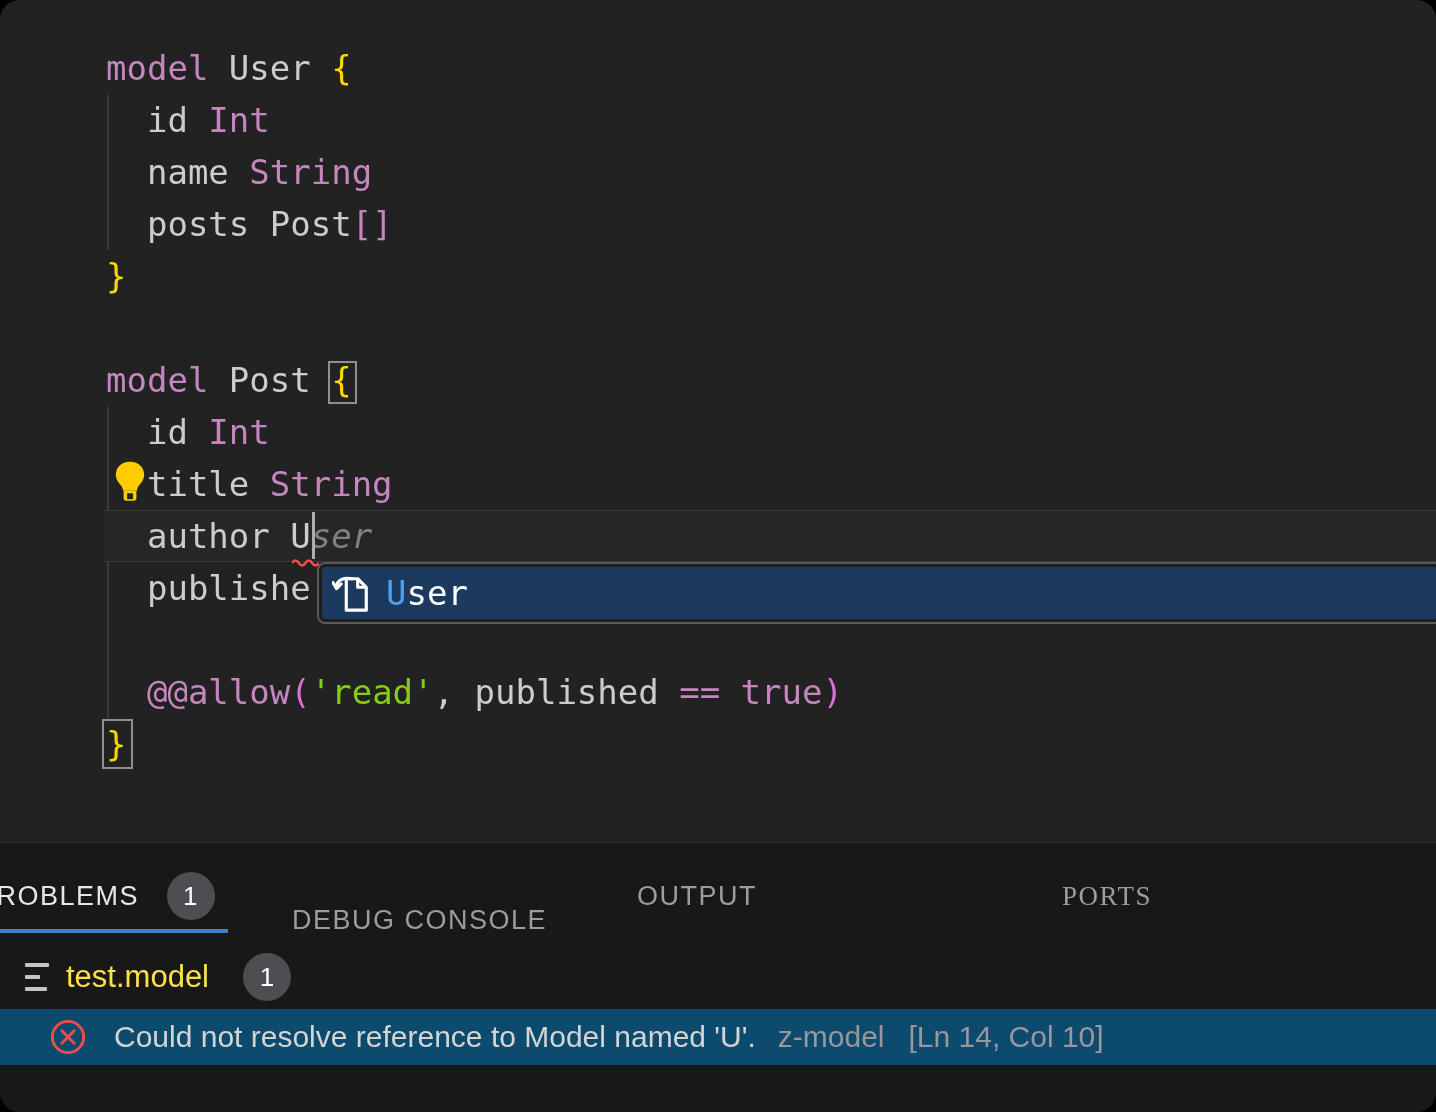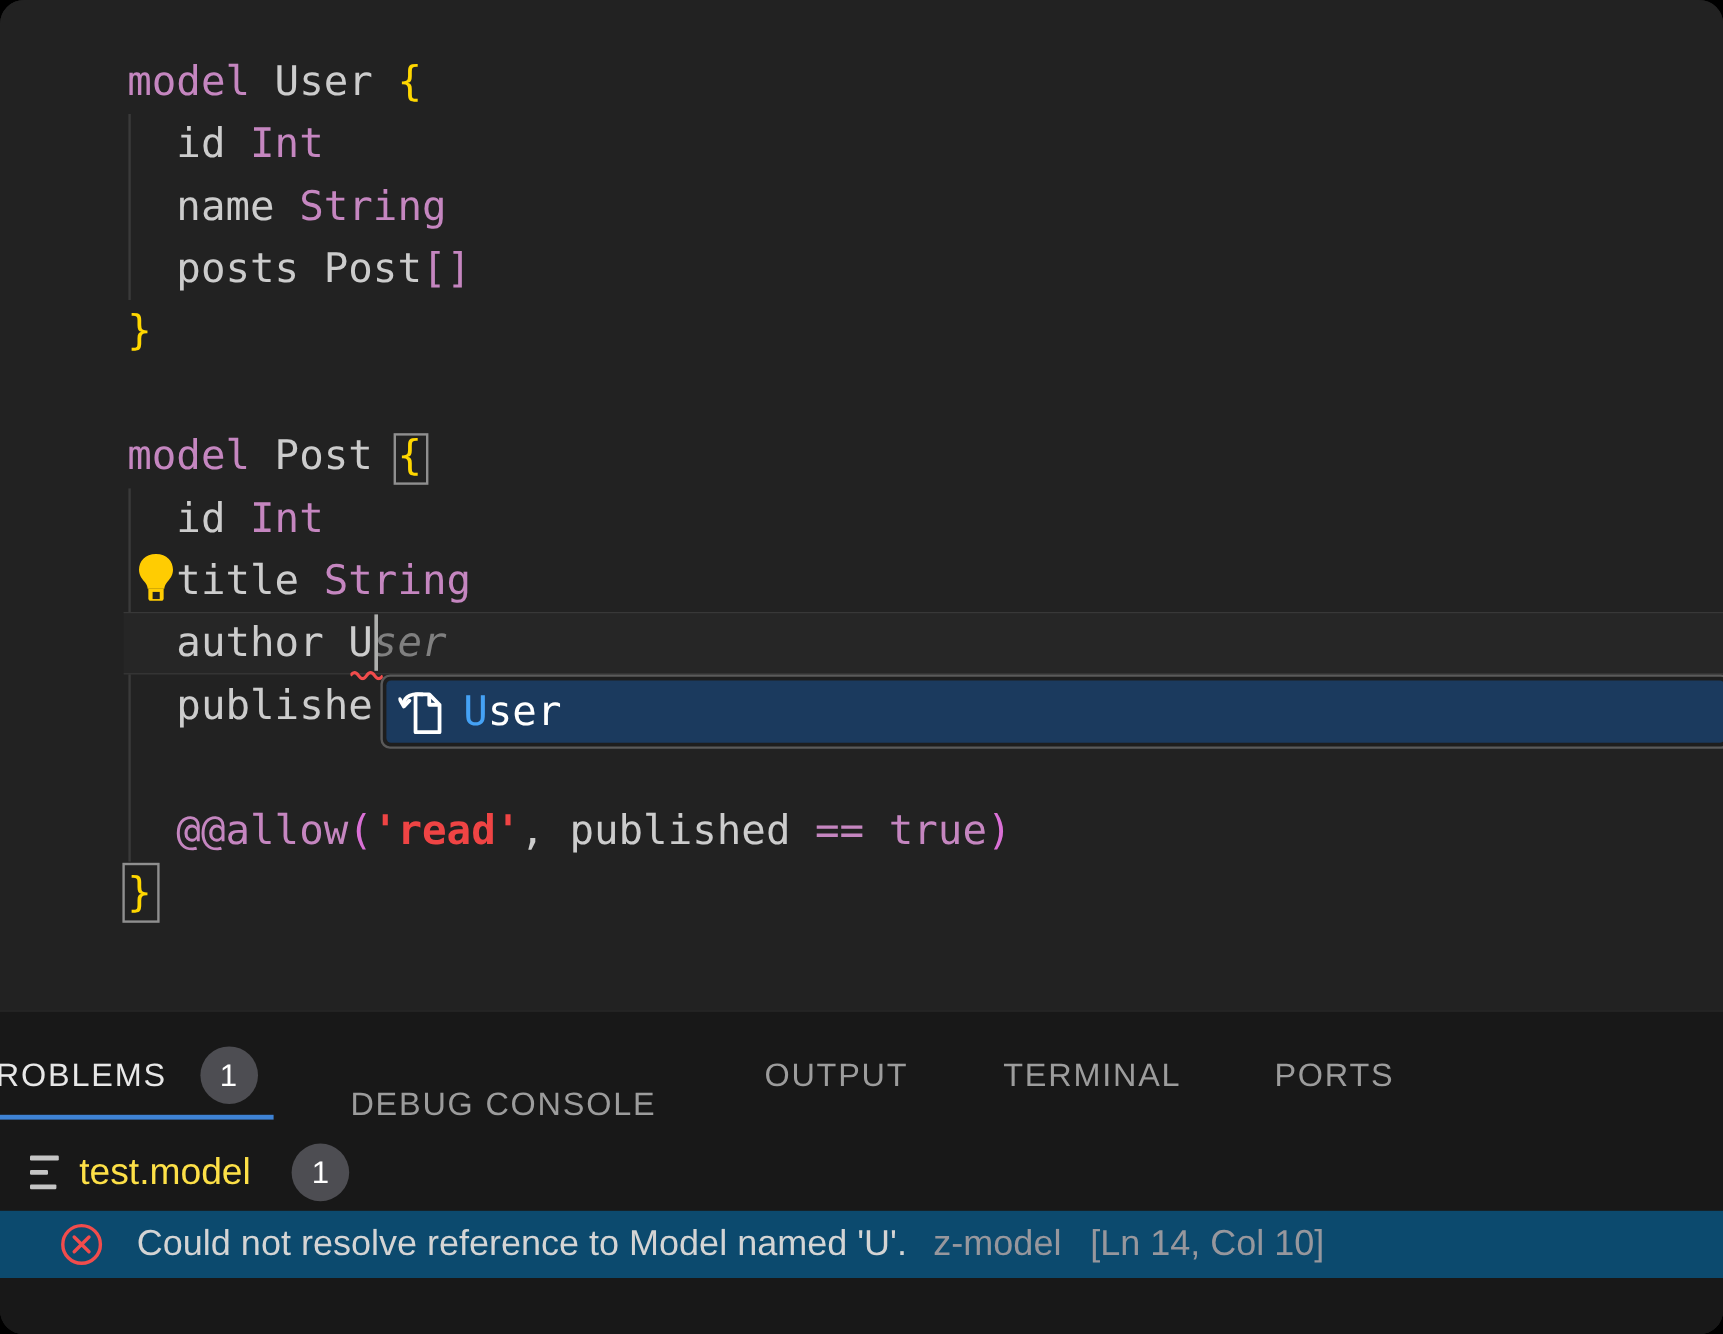--- a/index.html
+++ b/index.html
@@ -16,21 +16,21 @@
   .code-area {
     position:absolute; left:106px; top:42px;
     font-family:"DejaVu Sans Mono", monospace;
     font-size:34px; line-height:52px; white-space:pre;
   }
   .code-line { height:52px; }
   .tok-kw    { color:#C586C0; }
   .tok-plain { color:#CCCCCC; }
   .tok-brace { color:#FFD700; }
   .tok-paren { color:#DA70D6; }
-  .tok-str   { color:#ef4444;font-weight:bold; }
+  .tok-str   { color:#84cc16; }
   .tok-ghost { color:#808080; font-style:italic; }
 
   .indent-guide { position:absolute; width:2px; background:#3A3A3A; }
   .guide-1 { left:107px; top:95px;  height:155px; }
   .guide-2 { left:107px; top:407px; height:311px; }
 
   .current-line {
     position:absolute; left:103px; top:510px; width:1333px; height:52px;
     background:#262626; border-top:1px solid #383838; border-bottom:1px solid #383838;
   }
@@ -69,21 +69,21 @@
     position:absolute; top:30px; height:46px;
     display:flex; align-items:center;
     font-size:27px; letter-spacing:1.5px; color:#9C9C9C; cursor:pointer;
     white-space:nowrap;
   }
   .tab.active { color:#E7E7E7; }
   .tab-problems { left:-23px; }
   .tab-debug    { left:292px;margin-top:24px; }
   .tab-output   { left:637px; }
   .tab-terminal { left:836px; }
-  .tab-ports    { left:1062px; }
+  .tab-ports    { left:1062px;font-family:Liberation Serif, serif; }
   .tab-underline { position:absolute; left:-23px; top:86px; width:251px; height:4px; background:#3E82D4; }
 
   .badge {
     min-width:48px; height:48px; border-radius:50%;
     background:#4D4D52; color:#FFFFFF; font-size:26px;
     display:inline-flex; align-items:center; justify-content:center;
   }
   .tab .badge { margin-left:28px; }
 
   .file-row {
@@ -156,23 +156,20 @@
       <span class="badge">1</span>
     </div>
     <div class="tab-underline"></div>
 
     <div class="tab tab-debug">
       <span>DEBUG CONSOLE</span>
     </div>
     <div class="tab tab-output">
       <span>OUTPUT</span>
     </div>
-    <div class="tab tab-terminal">
-      <span>TERMINAL</span>
-    </div>
     <div class="tab tab-ports">
       <span>PORTS</span>
     </div>
 
     <div class="file-row">
       <span class="file-icon">
         <i class="b1"></i>
           <i class="b2"></i>
           <i class="b3"></i>
       </span>

